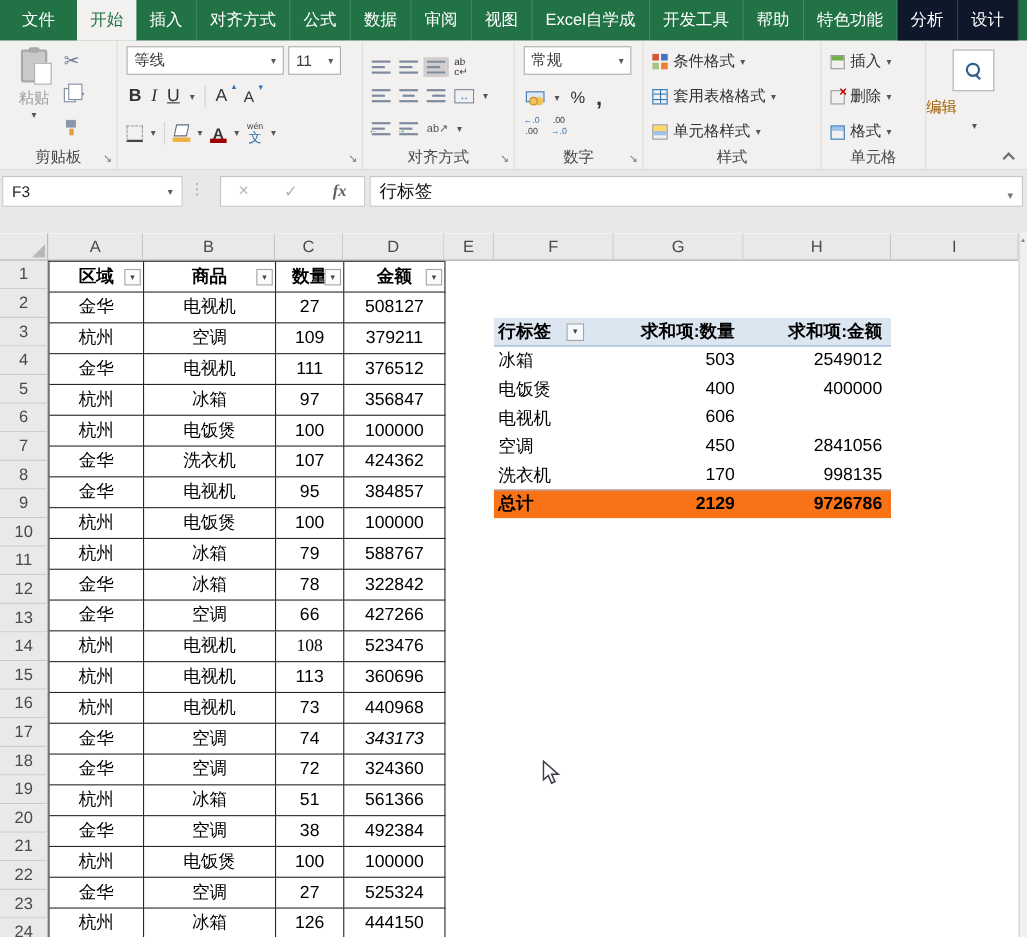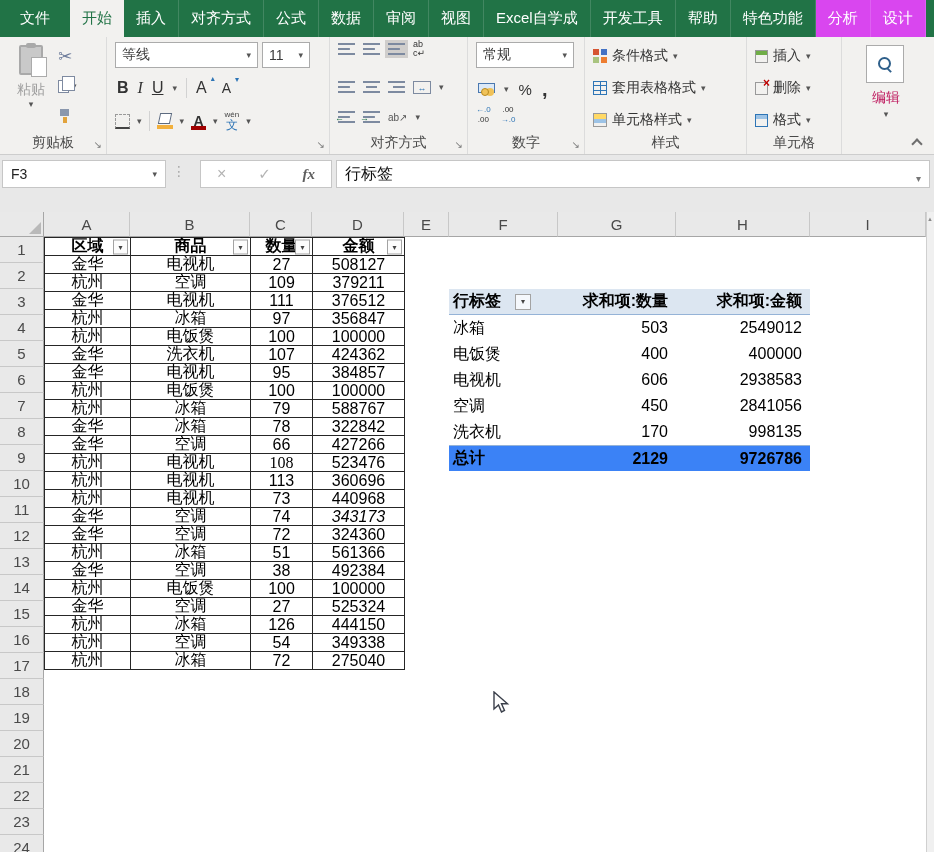--- a/index.html
+++ b/index.html
@@ -4,21 +4,21 @@
 <style>
   * { margin:0; padding:0; box-sizing:border-box; }
   body { background:#888; font-family:"Liberation Sans","DejaVu Sans",sans-serif; }
   .screen { position:relative; width:934px; height:852px; background:#fff; overflow:hidden; cursor:default; }
 
   
   .tabbar { position:absolute; top:0; left:0; right:0; height:37px; background:#217346; display:flex; align-items:stretch; color:#fff; font-size:15px; }
   .tab { display:flex; align-items:center; padding:0 12px; border-right:1px solid rgba(255,255,255,.15); white-space:nowrap; }
   .tab.file { padding:0 20px; border-right:none; }
   .tab.active { background:#f2f1ef; color:#217346; border-right:none; }
-  .tab.contextual { background:#d946ef; }
+  .tab.contextual { background:#0f172a; }
   .tab-right { margin-left:auto; display:flex; align-items:center; gap:6px; padding:0 12px; white-space:nowrap; }
 
   
   .ribbon { position:absolute; top:37px; left:0; right:0; height:118px; background:#f2f1ef; border-bottom:1px solid #cdcdcd; display:flex; color:#3b3b3b; }
   .rgroup { position:relative; border-right:1px solid #dcdcdc; flex:0 0 auto; height:100%; }
   .rlabel { position:absolute; bottom:2px; left:0; right:0; text-align:center; font-size:14px; color:#494949; }
   .launcher { position:absolute; bottom:4px; right:4px; font-size:10px; color:#777; line-height:1; }
   .drop { font-size:9px; color:#555; }
   .rtext { font-size:14px; color:#333; }
 
@@ -117,21 +117,21 @@
   .delicon { position:relative; width:13px; height:13px; border:1px solid #999; }
   .delicon::after { content:"×"; position:absolute; right:-3px; top:-7px; color:#c00000; font-weight:bold; font-size:12px; }
   .fmticon { width:13px; height:13px; border:1px solid #2e75b6; background:linear-gradient(#9dc3e6,#9dc3e6) 0 0/100% 4px no-repeat; }
 
   
   .g-edit { width:88px; border-right:none; }
   .searchbtn { position:absolute; left:24px; top:8px; width:38px; height:38px; background:#fff; border:1px solid #ababab; display:flex; align-items:center; justify-content:center; }
   .mag { position:relative; width:14px; height:14px; }
   .mag::before { content:""; position:absolute; left:0; top:0; width:9px; height:9px; border:2px solid #2e5f8a; border-radius:50%; }
   .mag::after { content:""; position:absolute; right:0; bottom:0; width:6px; height:2px; background:#2e5f8a; transform:rotate(45deg); }
-  .editlbl { position:absolute; top:52px; left:0; right:0; text-align:center; font-size:14px; color:#be185d; }
+  .editlbl { position:absolute; top:52px; left:0; right:0; text-align:left; font-size:14px; color:#a16207; }
   .editdrop { position:absolute; top:72px; left:0; right:0; text-align:center; }
   .collapse { position:absolute; right:10px; bottom:8px; width:8px; height:8px; }
   .collapse::before { content:""; position:absolute; left:1px; top:2px; width:6px; height:6px; border-left:2px solid #6e6e6e; border-top:2px solid #6e6e6e; transform:rotate(45deg); }
 
   
   .fbar { position:absolute; top:155px; left:0; right:0; height:57px; background:#e8e8e8; }
   .namebox { position:absolute; left:2px; top:5px; width:164px; height:28px; background:#fff; border:1px solid #c6c6c6; display:flex; align-items:center; justify-content:space-between; padding:0 8px; font-size:14px; color:#222; }
   .fdots { position:absolute; left:172px; top:8px; color:#aaa; font-size:14px; letter-spacing:0; }
   .fxbox { position:absolute; left:200px; top:5px; width:132px; height:28px; background:#fff; border:1px solid #c6c6c6; display:flex; align-items:center; justify-content:space-around; }
   .fx-x { color:#b3b3b3; font-size:16px; }
@@ -144,33 +144,33 @@
   .sheet { position:absolute; top:212px; left:0; right:0; bottom:0; background:#fff; overflow:hidden; }
   .corner { position:absolute; left:0; top:0; width:44px; height:25px; background:#e9e9e9; border-right:1px solid #a6a6a6; border-bottom:1px solid #a6a6a6; }
   .corner::after { content:""; position:absolute; right:2px; bottom:2px; border-left:12px solid transparent; border-bottom:12px solid #b9b9b9; }
   .colh { position:absolute; top:0; height:25px; background:#e9e9e9; border-right:1px solid #c8c8c8; border-bottom:1px solid #a6a6a6; color:#4a4a4a; font-size:15px; display:flex; align-items:center; justify-content:center; }
   .rowh { position:absolute; left:0; width:44px; height:26px; background:#e9e9e9; border-right:1px solid #a6a6a6; border-bottom:1px solid #c8c8c8; color:#4a4a4a; font-size:15px; display:flex; align-items:center; justify-content:center; }
   .scrollstrip { position:absolute; right:0; top:0; width:8px; bottom:0; background:#f0f0f0; border-left:1px solid #d0d0d0; }
   .scrollstrip::before { content:"▲"; position:absolute; top:4px; left:0; font-size:6px; color:#888; }
 
   
   .dtable { position:absolute; left:44px; top:25px; width:361px; border-left:1px solid #262626; border-top:1px solid #262626; background:#fff; }
-  .dtr { display:flex; height:18px; }
+  .dtr { display:flex; height:28px; }
   .dtd { border-right:1px solid #262626; border-bottom:1px solid #262626; font-size:16px; color:#000; display:flex; align-items:center; justify-content:center; position:relative; }
   .dth { font-weight:bold; }
   .filterbtn { position:absolute; right:2px; top:50%; transform:translateY(-50%); width:15px; height:15px; background:#fcfcfc; border:1px solid #a3a3a3; display:flex; align-items:center; justify-content:center; font-size:8px; color:#444; }
 
   
   .pivot { position:absolute; left:449px; top:77px; width:361px; }
   .ptr { display:flex; height:26px; }
   .ptd { font-size:16px; color:#000; display:flex; align-items:center; }
   .ptd.lbl { padding-left:4px; }
   .ptd.num { justify-content:flex-end; padding-right:8px; }
   .phead { background:#dce6f1; border-bottom:1px solid #95b3d7; font-weight:bold; }
-  .ptotal { background:#3b82f6; border-top:1px solid #95b3d7; font-weight:bold; }
+  .ptotal { background:#f97316; border-top:1px solid #95b3d7; font-weight:bold; }
   .pfilter { margin-left:14px; width:16px; height:16px; background:#f5f8fc; border:1px solid #a3a3a3; display:flex; align-items:center; justify-content:center; font-size:8px; color:#444; }
 
   .cursor { position:absolute; left:493px; top:691px; pointer-events:none; z-index:50; }
 </style>
 </head>
 <body>
 
 <div class="screen">
 
   <div class="tabbar">
@@ -248,21 +248,21 @@
         <span class="pinyin">
             <span class="top">wén</span>
             <span class="bot">文</span>
           </span>
         <span class="drop">▾</span>
       </div>
       <div class="launcher">↘</div>
     </div>
 
     <div class="rgroup g-align">
-      <div class="alrow" style="top:0">
+      <div class="alrow" style="top:12px">
         <span class="bars"></span>
         <span class="bars"></span>
         <span class="bars pressed"></span>
         <span class="wrapicon"><span>ab</span><br><span>c↵</span></span>
       </div>
       <div class="alrow" style="top:38px">
         <span class="bars"></span>
         <span class="bars c"></span>
         <span class="bars r"></span>
         <span class="mergeicon">↔</span>
@@ -583,21 +583,20 @@
           <div class="ptd num" style="width: 134px;">2549012</div>
         </div>
         <div class="ptr">
           <div class="ptd lbl" style="width: 109px;">电饭煲</div>
           <div class="ptd num" style="width: 118px;">400</div>
           <div class="ptd num" style="width: 134px;">400000</div>
         </div>
         <div class="ptr">
           <div class="ptd lbl" style="width: 109px;">电视机</div>
           <div class="ptd num" style="width: 118px;">606</div>
-          <div class="ptd num" style="width: 134px;">2938583</div>
         </div>
         <div class="ptr">
           <div class="ptd lbl" style="width: 109px;">空调</div>
           <div class="ptd num" style="width: 118px;">450</div>
           <div class="ptd num" style="width: 134px;">2841056</div>
         </div>
         <div class="ptr">
           <div class="ptd lbl" style="width: 109px;">洗衣机</div>
           <div class="ptd num" style="width: 118px;">170</div>
           <div class="ptd num" style="width: 134px;">998135</div>

